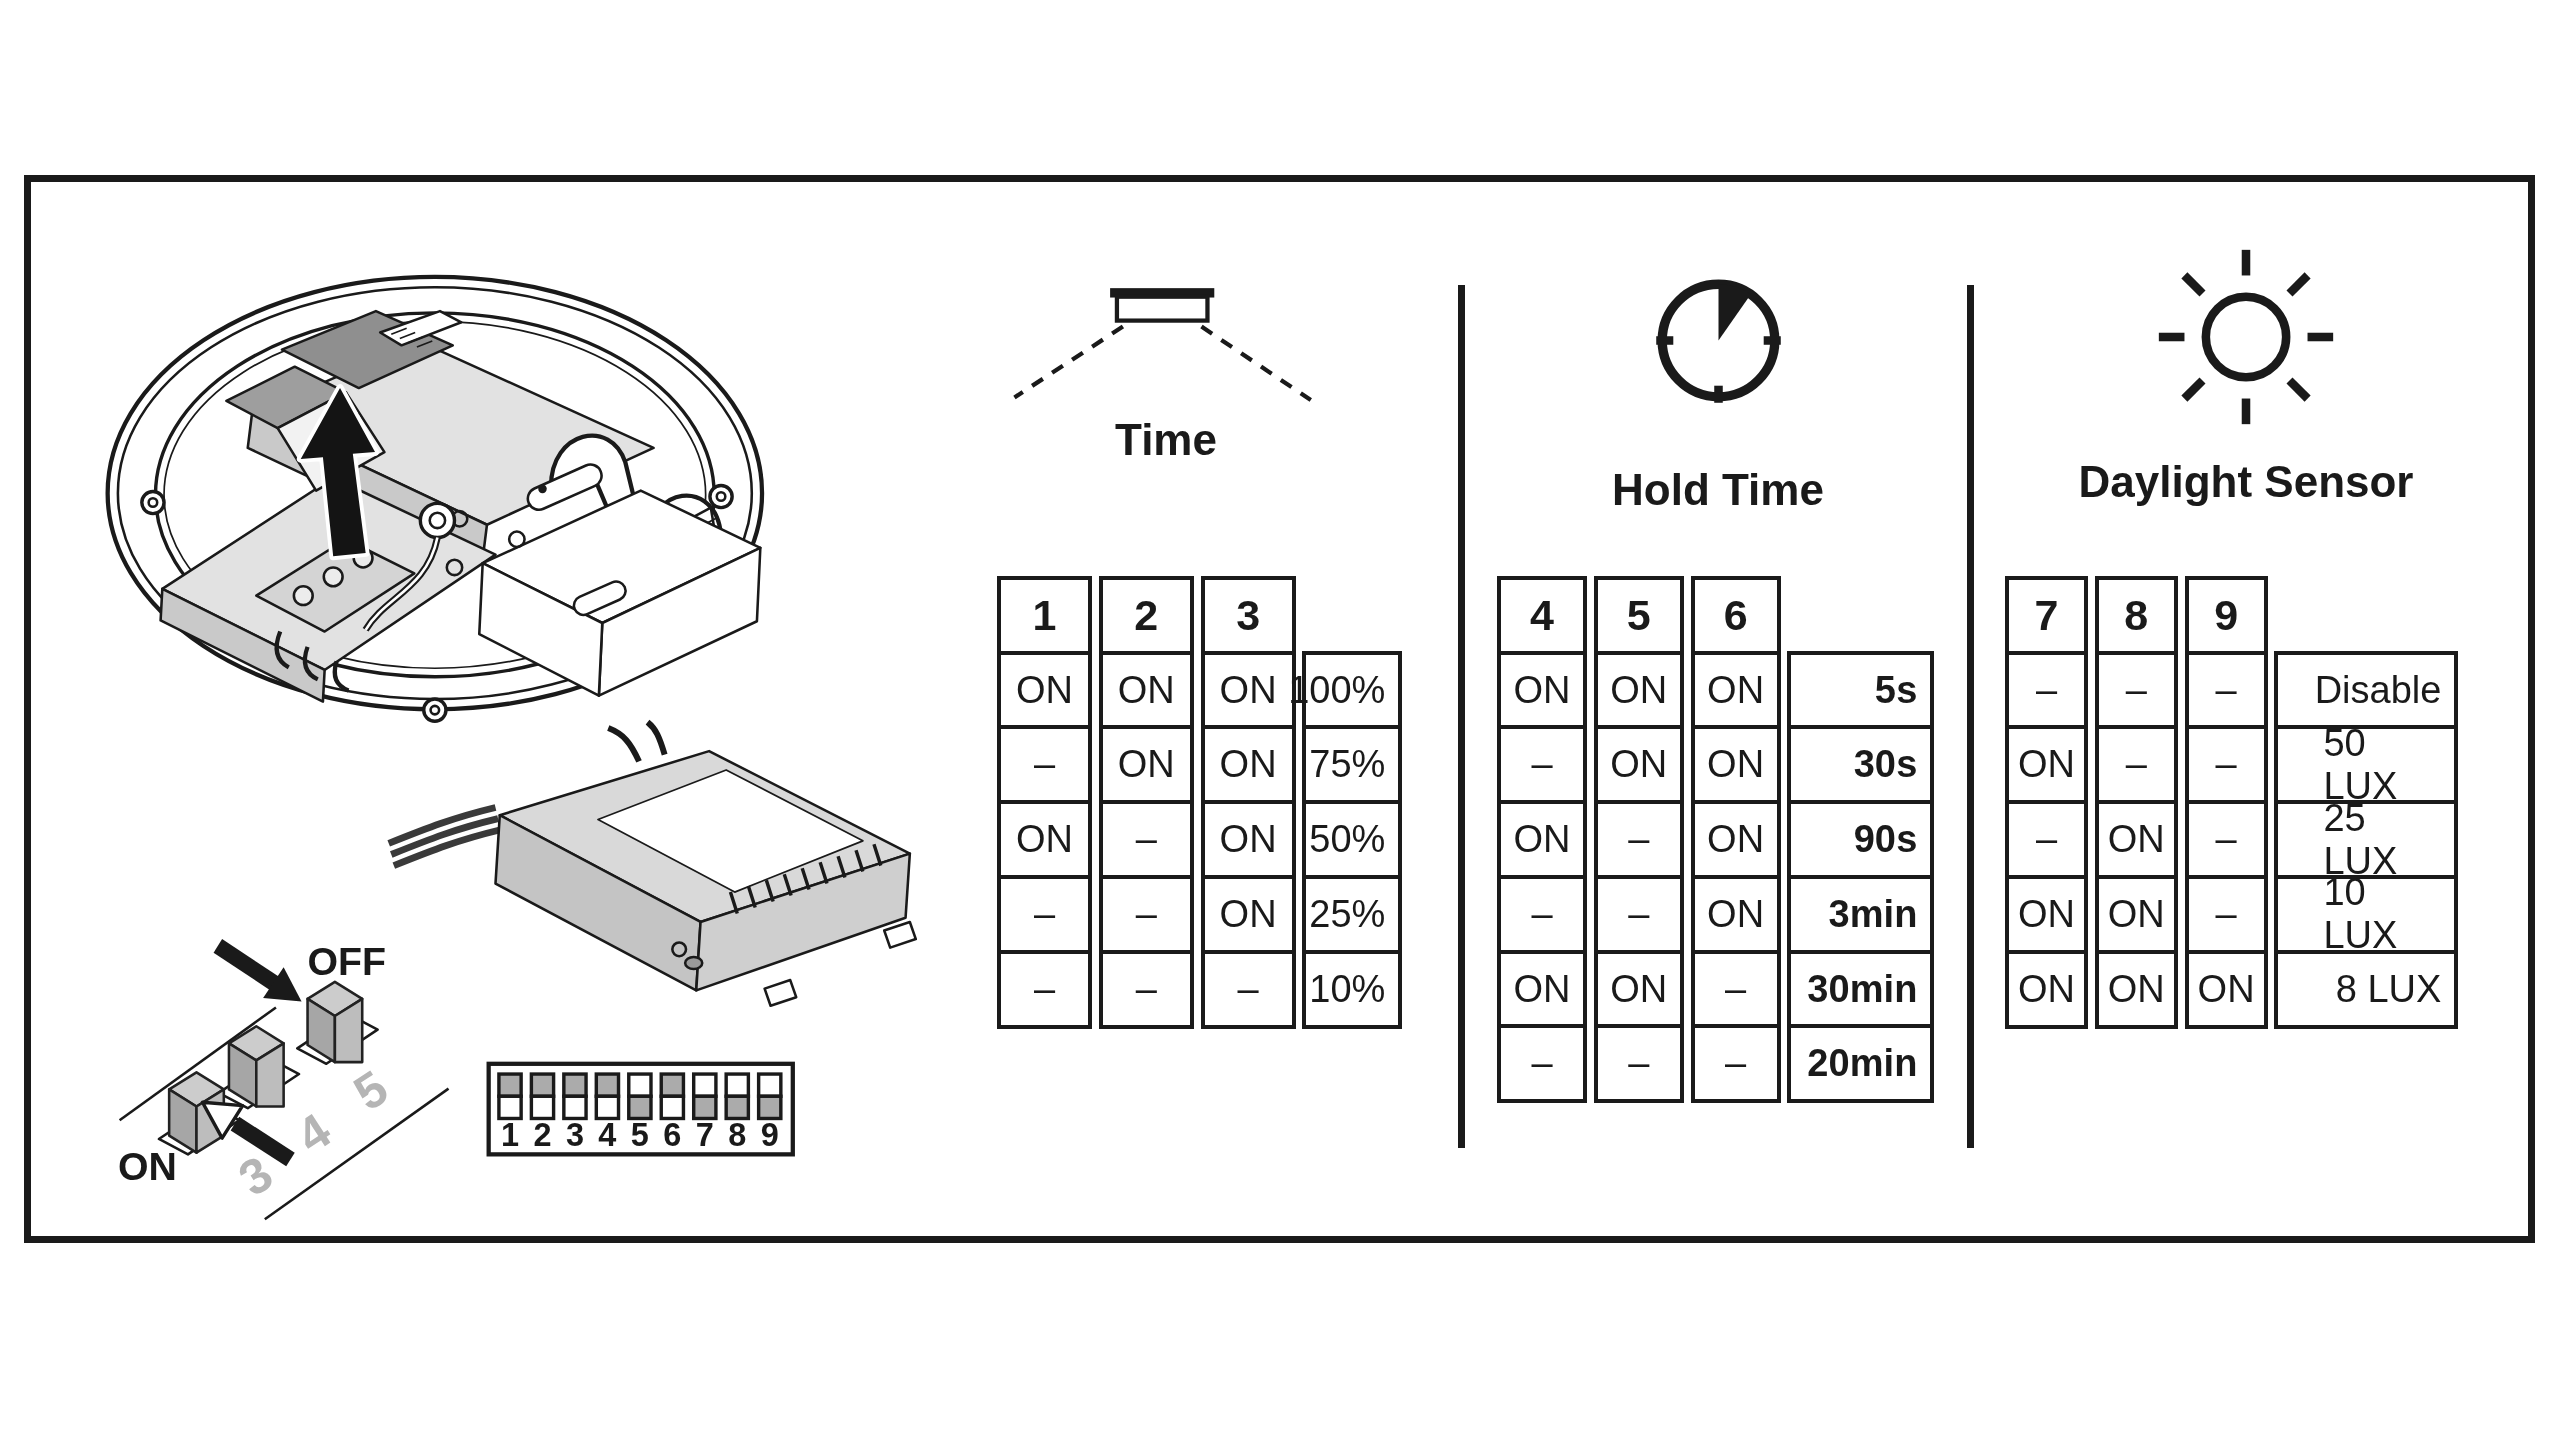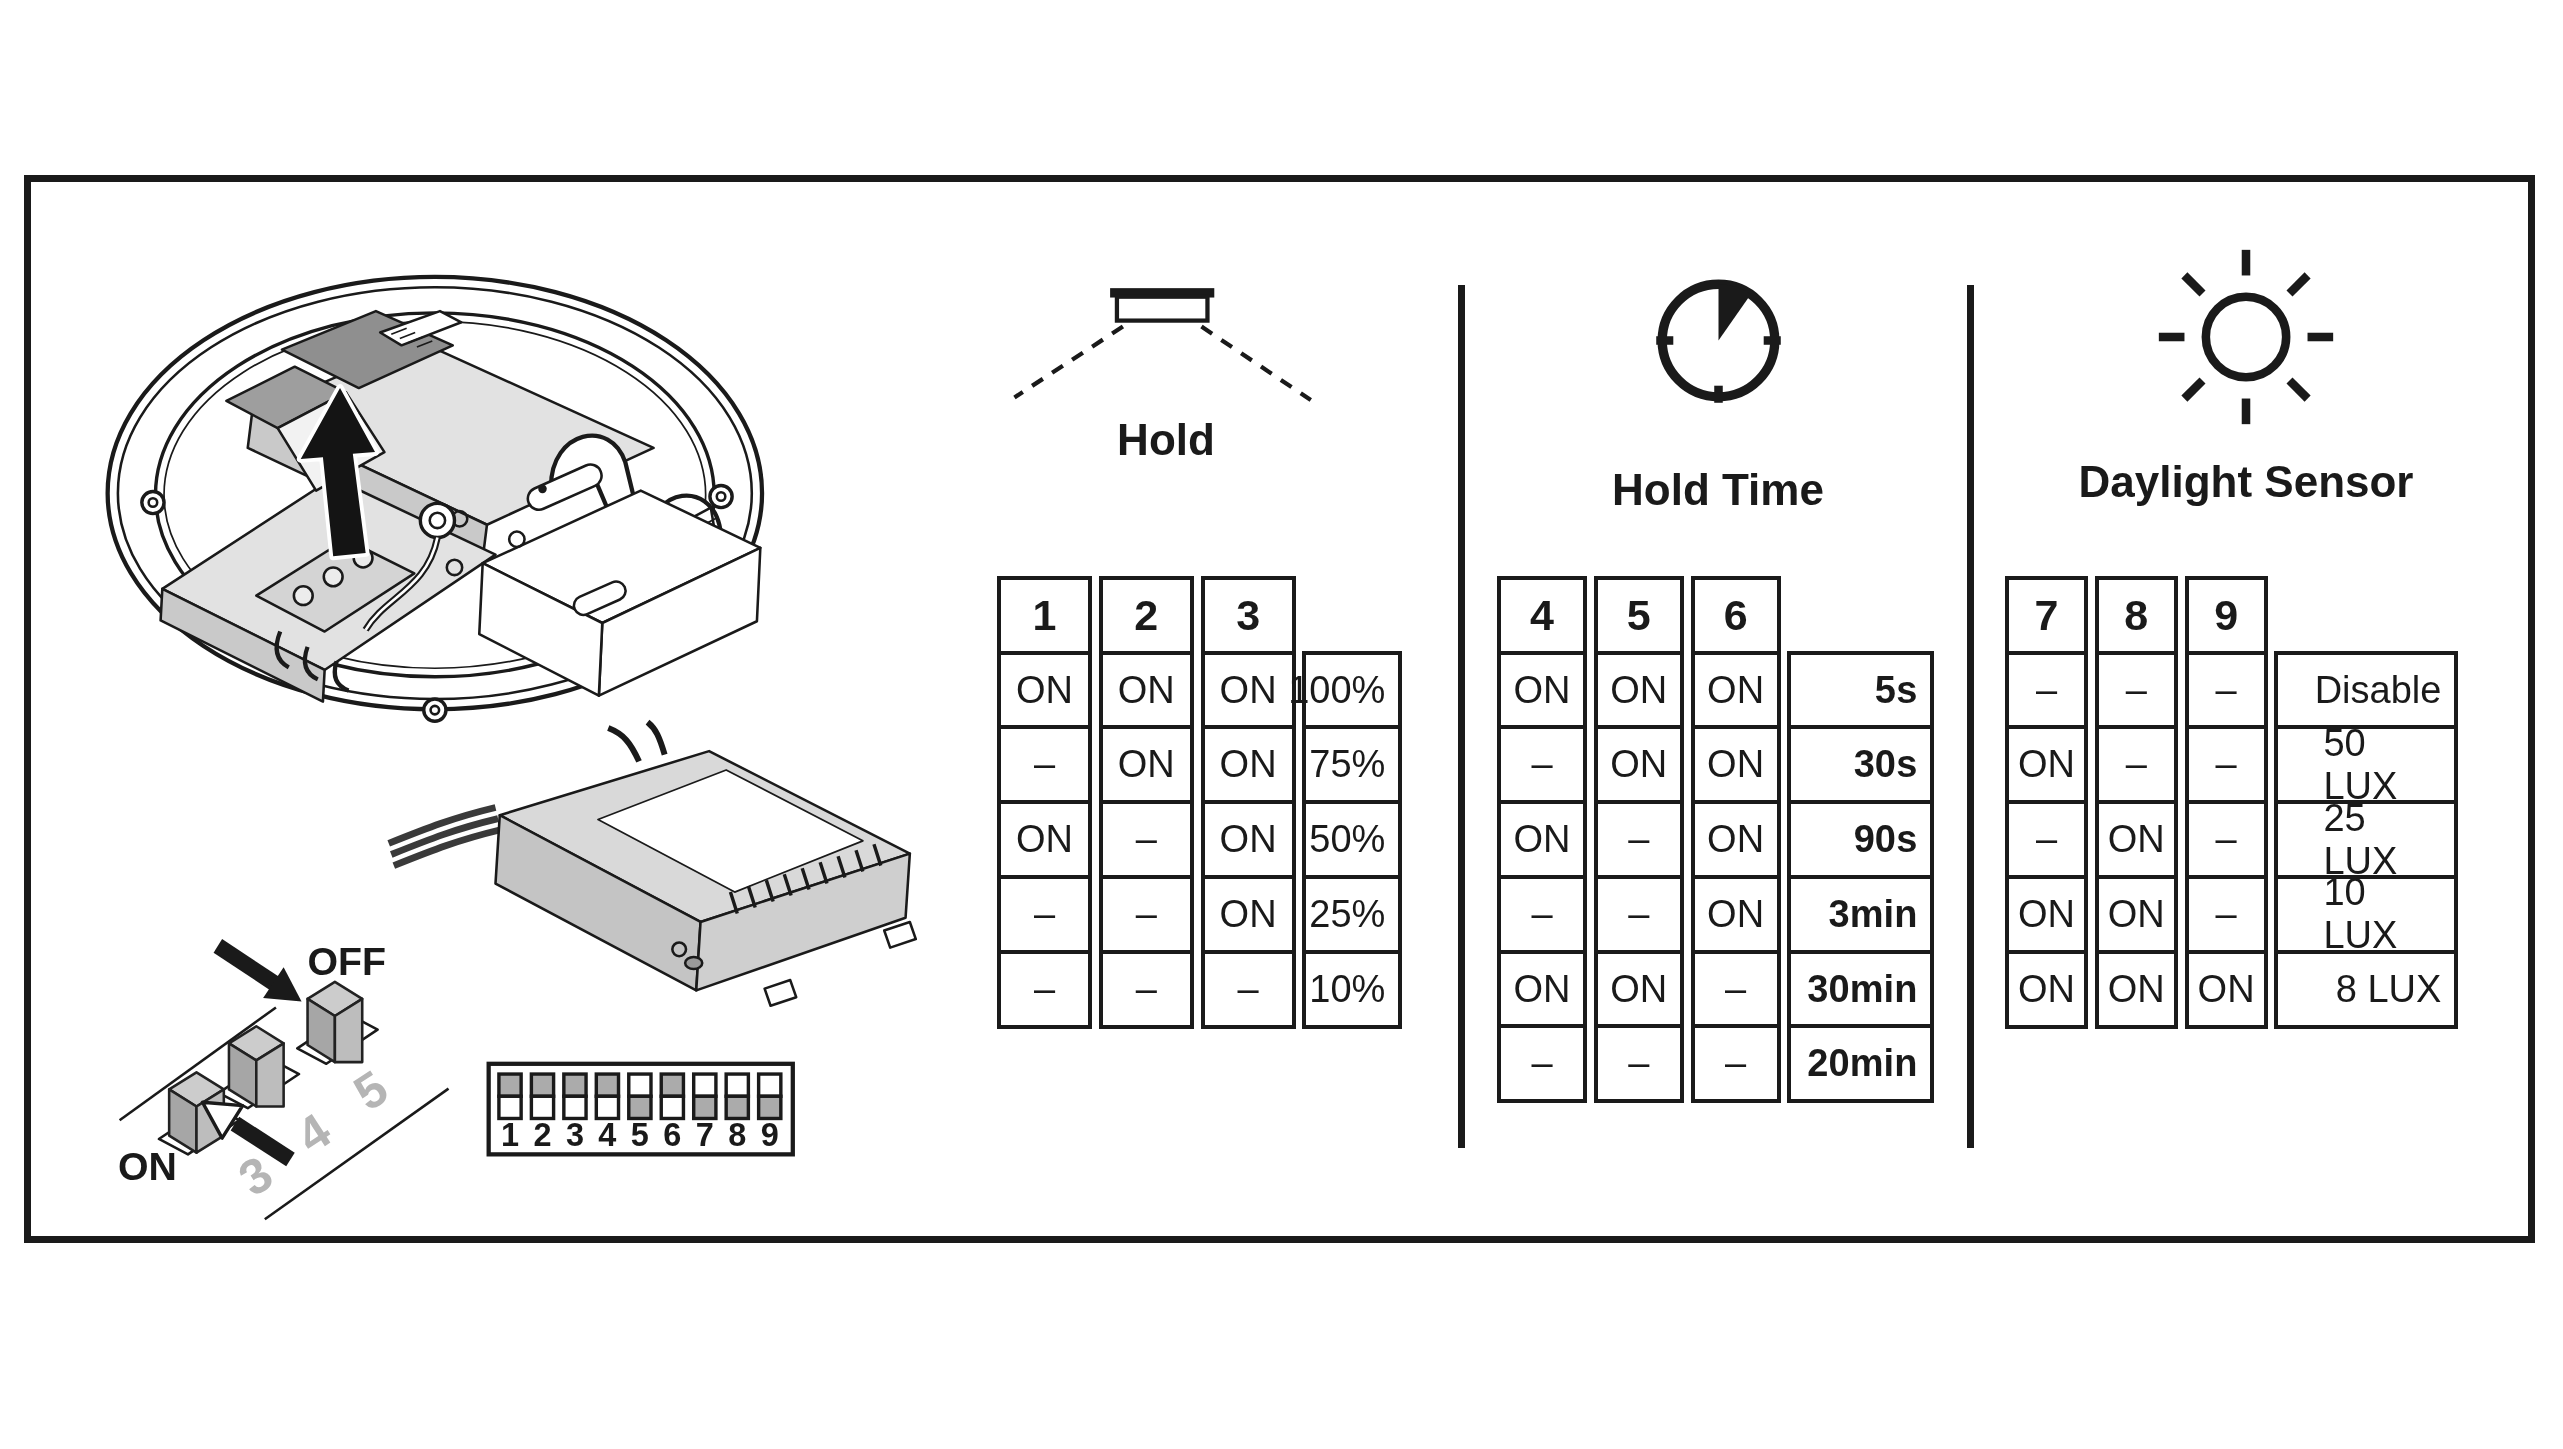--- a/index.html
+++ b/index.html
@@ -198,21 +198,21 @@
     <div class="divider" id="divider-1"></div>
     <div class="divider" id="divider-2"></div>
 
     <svg id="detection-icon" class="illu" width="427" height="141" viewBox="0 0 500 165">
       <rect x="150" y="13" width="122" height="11" fill="#1a1a1a"></rect>
       <rect x="158" y="23" width="106" height="28" fill="#ffffff" stroke="#1a1a1a" stroke-width="5"></rect>
       <path d="M165,58 L38,141" stroke="#1a1a1a" stroke-width="5" stroke-dasharray="15 13" fill="none"></path>
       <path d="M257,58 L385,144" stroke="#1a1a1a" stroke-width="5" stroke-dasharray="15 13" fill="none"></path>
     </svg>
     <div class="section-title" id="detection-title">
-      <div>Hold</div>
+      <div>Time</div>
     </div>
     <div class="sw-table detection" id="detection-table">
         <div class="sw-row">
           <div class="sw-cell header">1</div>
           <div class="sw-cell header">2</div>
           <div class="sw-cell header">3</div>
         </div>
         <div class="sw-row">
           <div class="sw-cell ">ON</div>
           <div class="sw-cell ">ON</div>

